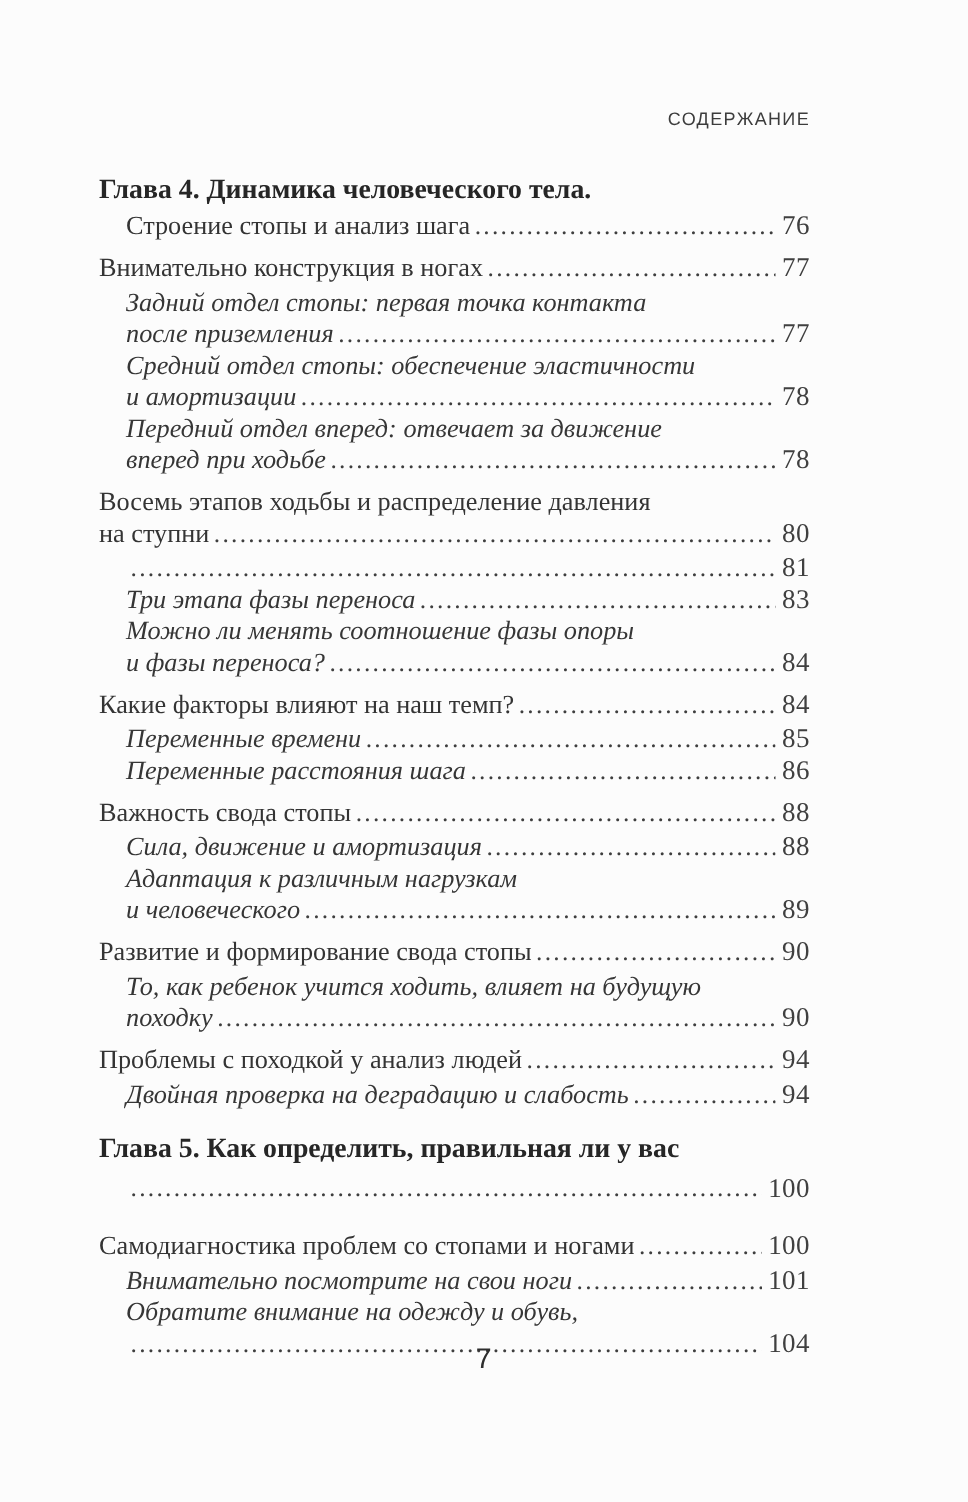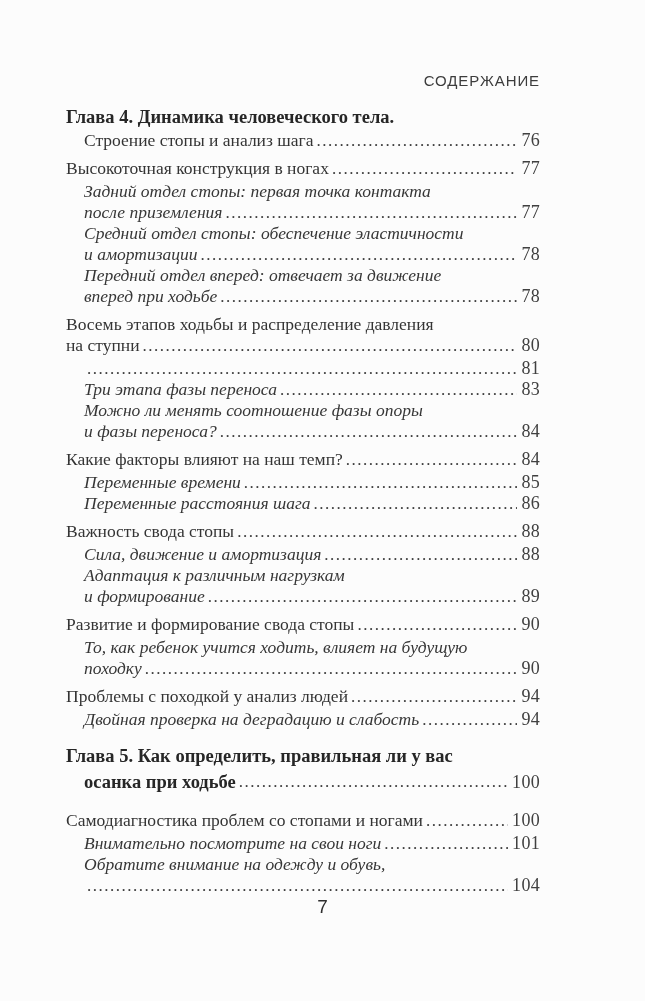--- a/index.html
+++ b/index.html
@@ -7,21 +7,21 @@
     width:645px;height:1001px;position:relative;overflow:hidden;
     background:#fcfcfc;
     font-family:"Liberation Serif","DejaVu Serif",serif;
     color:#343434;
   }
   .page{position:absolute;inset:0;}
   .running-header{
     position:absolute;top:72px;left:66px;width:474px;
     text-align:right;
     font-family:"Liberation Sans","DejaVu Sans",sans-serif;
-    font-size:15px;letter-spacing:0.9px;color:#3c3c3c;
+    font-size:12px;letter-spacing:0.9px;color:#3c3c3c;
   }
   .toc{position:absolute;top:104px;left:66px;width:474px;}
   .entry{font-size:17.5px;line-height:21px;margin:0;}
   .line{white-space:nowrap;}
   .row{display:flex;align-items:flex-end;}
   .row .txt{white-space:nowrap;}
   .dots{
     flex:1;min-width:0;overflow:hidden;white-space:nowrap;
     margin:0 4px 0 3px;
     font-style:normal;font-weight:normal;
@@ -30,21 +30,21 @@
   .dots::after{
     content:"........................................................................................................................................................................";
   }
   .pg{
     flex:none;font-style:normal;font-weight:normal;
     font-size:18px;color:#404040;letter-spacing:0.3px;
   }
   
   .e-chapter{font-weight:bold;font-size:18.5px;line-height:26px;color:#262626;margin-top:7px;}
   .e-chapter .cont{margin-left:18px;}
-  .e-chapter:first-child{margin-top:0;}
+  .e-chapter:first-child{margin-top:10px;}
   .e-chapter-sub{margin-left:18px;line-height:21px;}
   .e-section{margin-top:7px;}
   .e-sub{font-style:italic;margin-left:18px;color:#363636;}
   .e-section + .e-sub,
   .e-chapter-sub + .e-sub{margin-top:2px;}
   .e-sub + .e-chapter{margin-top:13px;}
   .e-chapter + .e-section{margin-top:15px;}
   .folio{
     position:absolute;top:896px;left:0;width:645px;text-align:center;
     font-family:"Liberation Sans","DejaVu Sans",sans-serif;
@@ -64,21 +64,21 @@
       </div>
       <div class="entry e-chapter-sub">
         <div class="row">
           <span class="txt">Строение стопы и анализ шага</span>
           <span class="dots"></span>
           <span class="pg">76</span>
         </div>
       </div>
       <div class="entry e-section">
         <div class="row">
-          <span class="txt">Высокоточная конструкция в ногах</span>
+          <span class="txt">Внимательно конструкция в ногах</span>
           <span class="dots"></span>
           <span class="pg">77</span>
         </div>
       </div>
       <div class="entry e-sub">
         <div class="line">Задний отдел стопы: первая точка контакта</div>
         <div class="row cont">
           <span class="txt">после приземления</span>
           <span class="dots"></span>
           <span class="pg">77</span>
@@ -160,21 +160,21 @@
       <div class="entry e-sub">
         <div class="row">
           <span class="txt">Сила, движение и амортизация</span>
           <span class="dots"></span>
           <span class="pg">88</span>
         </div>
       </div>
       <div class="entry e-sub">
         <div class="line">Адаптация к различным нагрузкам</div>
         <div class="row cont">
-          <span class="txt">и формирование</span>
+          <span class="txt">и человеческого</span>
           <span class="dots"></span>
           <span class="pg">89</span>
         </div>
       </div>
       <div class="entry e-section">
         <div class="row">
           <span class="txt">Развитие и формирование свода стопы</span>
           <span class="dots"></span>
           <span class="pg">90</span>
         </div>
@@ -197,21 +197,20 @@
       <div class="entry e-sub">
         <div class="row">
           <span class="txt">Двойная проверка на деградацию и слабость</span>
           <span class="dots"></span>
           <span class="pg">94</span>
         </div>
       </div>
       <div class="entry e-chapter">
         <div class="line">Глава 5. Как определить, правильная ли у вас</div>
         <div class="row cont">
-          <span class="txt">осанка при ходьбе</span>
           <span class="dots"></span>
           <span class="pg">100</span>
         </div>
       </div>
       <div class="entry e-section">
         <div class="row">
           <span class="txt">Самодиагностика проблем со стопами и ногами</span>
           <span class="dots"></span>
           <span class="pg">100</span>
         </div>

